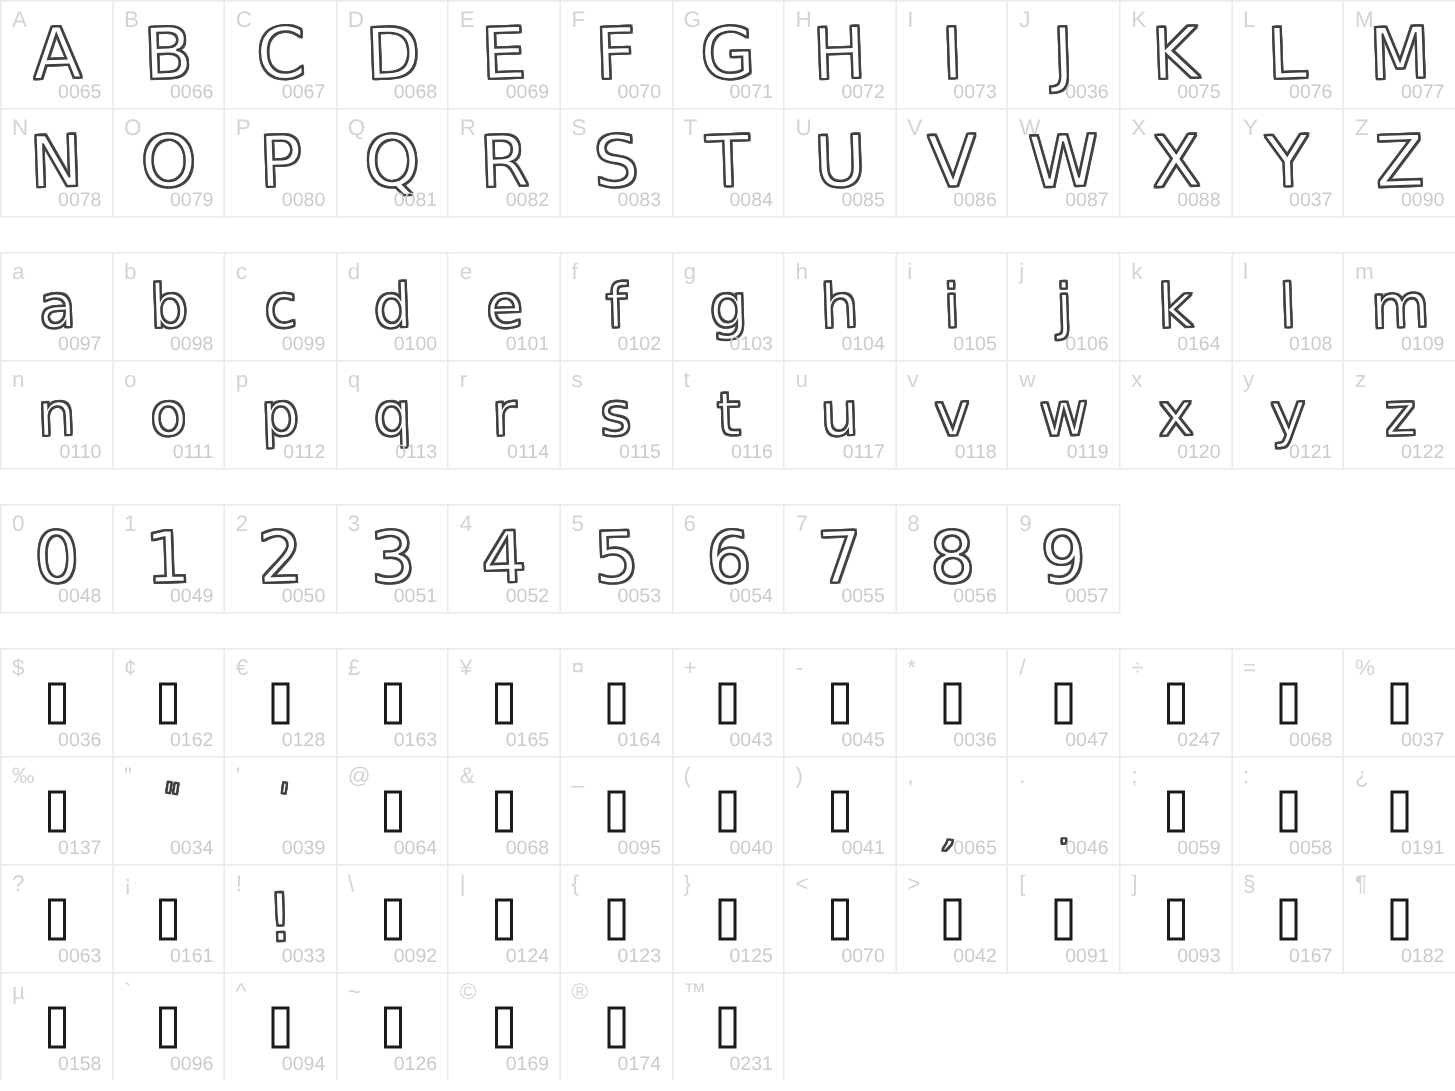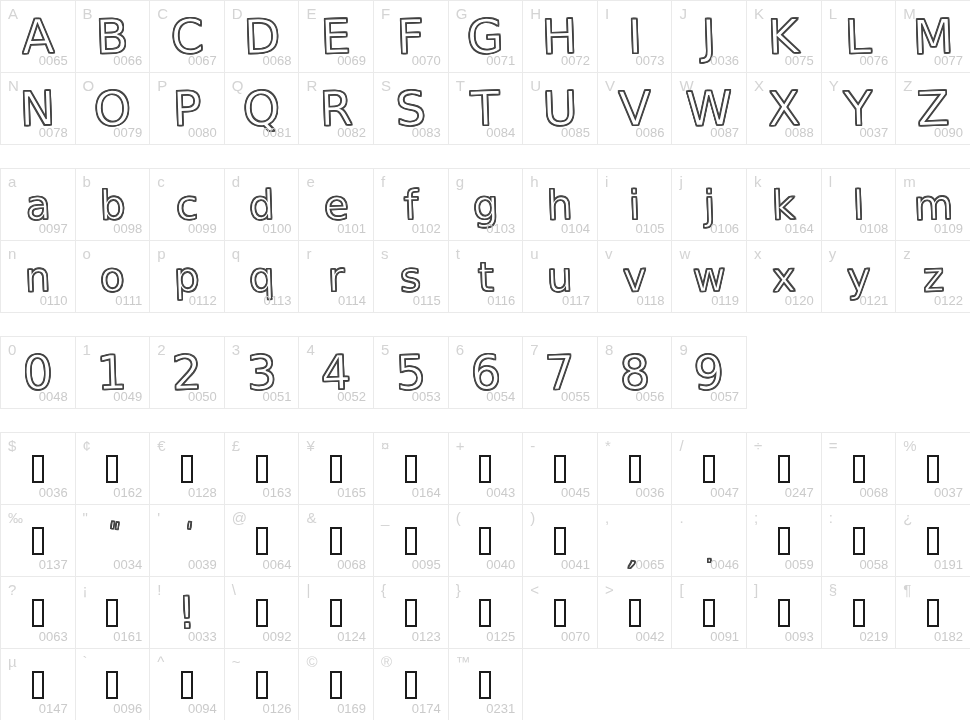--- a/index.html
+++ b/index.html
@@ -561,31 +561,31 @@
         <span class="cell-code">0091</span>
       </div>
       <div class="cell">
         <span class="cell-label">]</span>
         <span class="tofu"></span>
         <span class="cell-code">0093</span>
       </div>
       <div class="cell">
         <span class="cell-label">§</span>
         <span class="tofu"></span>
-        <span class="cell-code">0219</span>
+        <span class="cell-code">0167</span>
       </div>
       <div class="cell">
         <span class="cell-label">¶</span>
         <span class="tofu"></span>
         <span class="cell-code">0182</span>
       </div>
       <div class="cell">
         <span class="cell-label">µ</span>
         <span class="tofu"></span>
-        <span class="cell-code">0147</span>
+        <span class="cell-code">0158</span>
       </div>
       <div class="cell">
         <span class="cell-label">`</span>
         <span class="tofu"></span>
         <span class="cell-code">0096</span>
       </div>
       <div class="cell">
         <span class="cell-label">^</span>
         <span class="tofu"></span>
         <span class="cell-code">0094</span>

